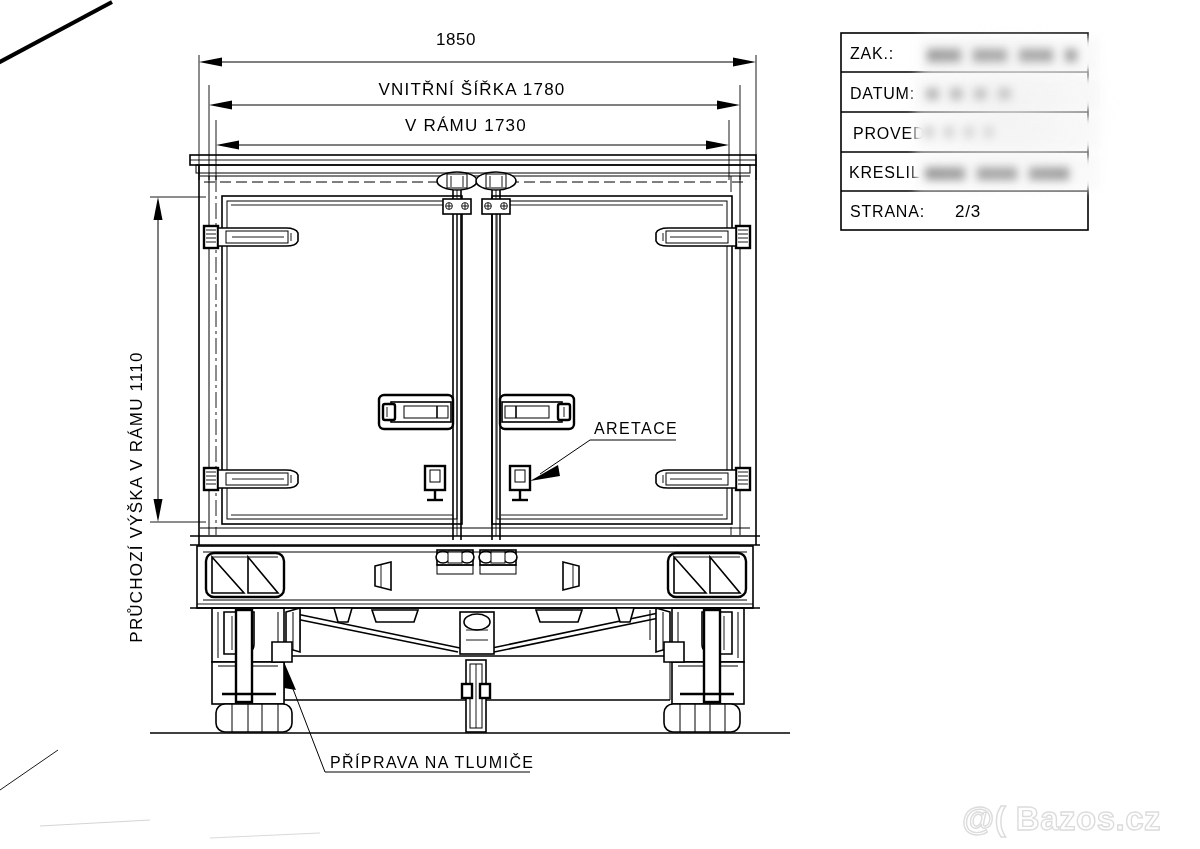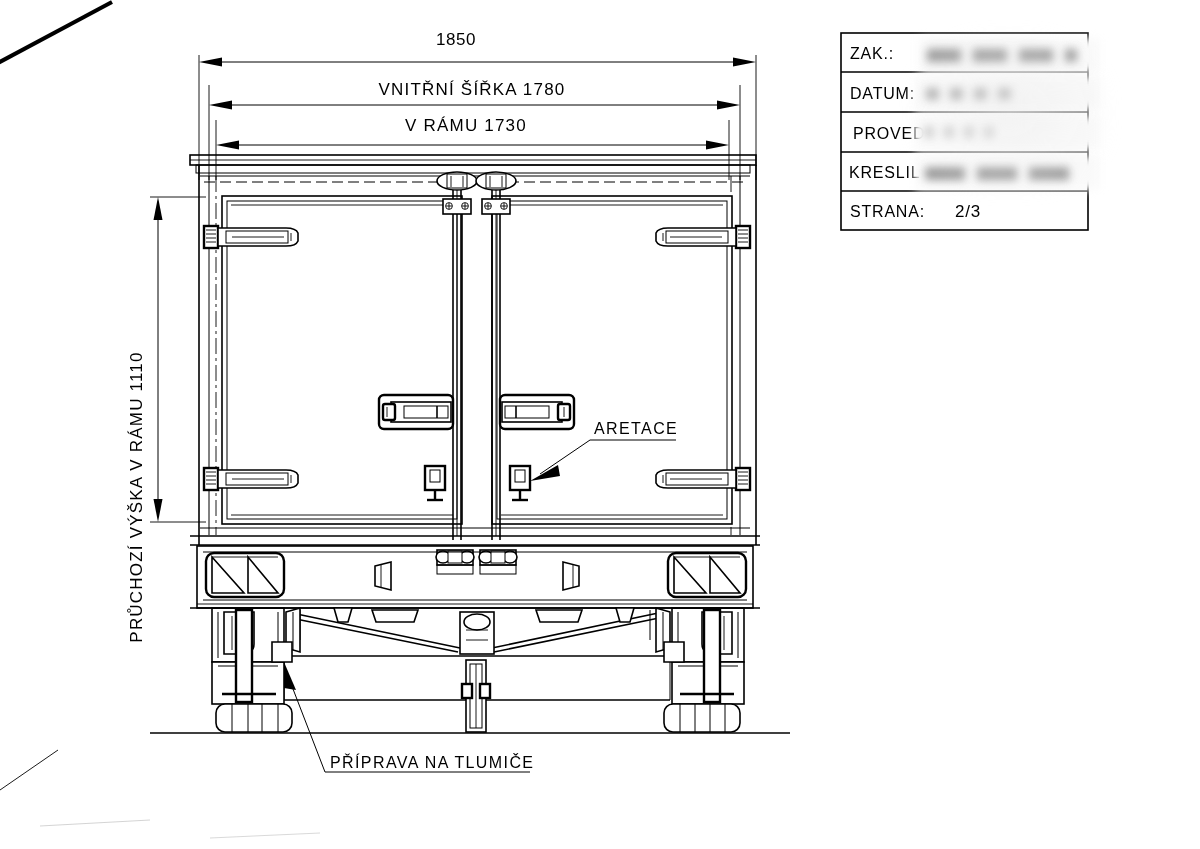--- a/index.html
+++ b/index.html
@@ -416,14 +416,15 @@
 
     <div class="smudge" style="left:915px;top:156px;width:185px;height:34px;background:#fafafa;"></div>
     <div class="smudge" style="left:925px;top:167px;width:152px;height:13px;background:
          repeating-linear-gradient(90deg,#8a8a8a 0 40px,rgba(255,255,255,0) 40px 52px);opacity:.85;"></div>
 
     <div class="smudge" style="left:908px;top:32px;width:202px;height:162px;background:
          radial-gradient(ellipse at center,rgba(236,236,236,.55) 0%,rgba(255,255,255,0) 78%);
          filter:blur(7px);"></div>
   </div>
 
+  <div id="watermark">@( Bazos.cz</div>
 
 </div>
 
 </body></html>

